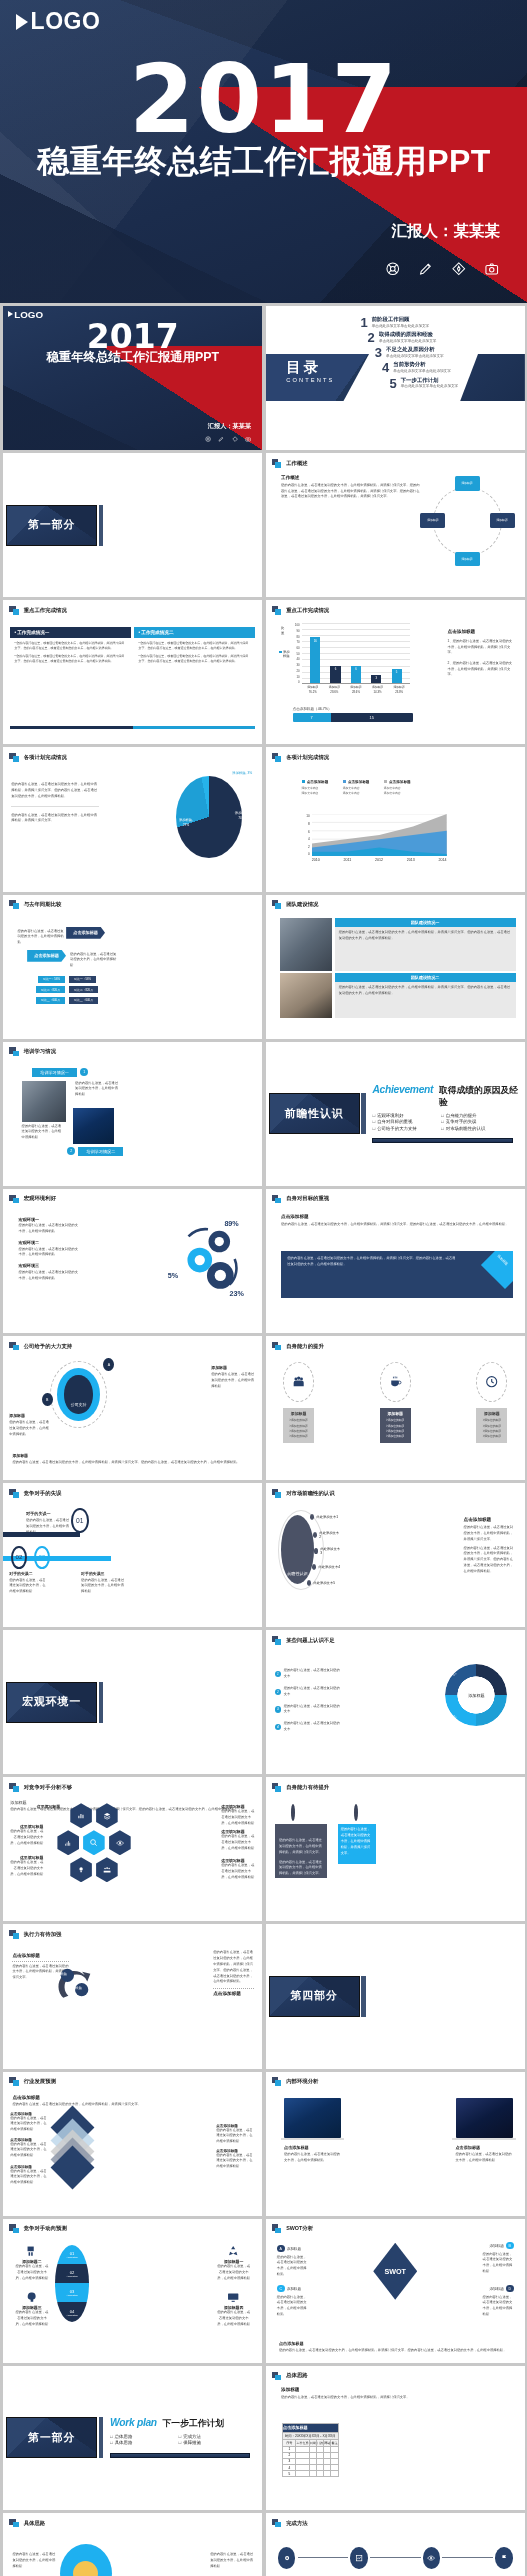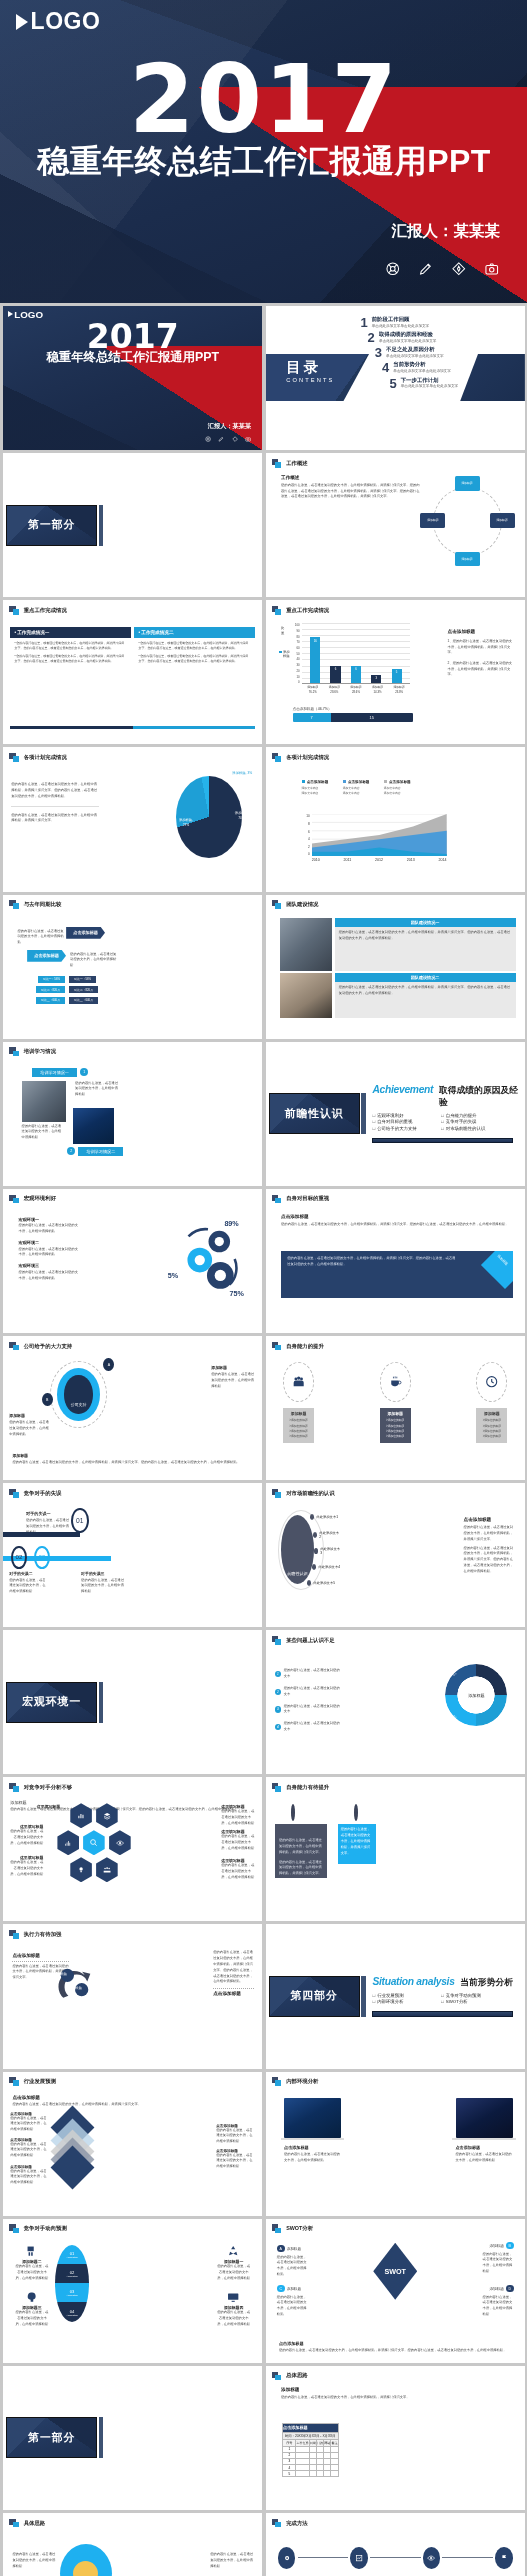--- a/index.html
+++ b/index.html
@@ -614,21 +614,21 @@
       <div style="font-size:4.1px;color:#222;font-weight:bold">宏观环境一</div>
       <p class="body-p" style="margin:1.5px 0 5.2px">您的内容打在这里，或者通过复制您的文本后，在此框中选择粘贴</p>
       <div style="font-size:4.1px;color:#222;font-weight:bold">宏观环境二</div>
       <p class="body-p" style="margin:1.5px 0 5.2px">您的内容打在这里，或者通过复制您的文本后，在此框中选择粘贴</p>
       <div style="font-size:4.1px;color:#222;font-weight:bold">宏观环境三</div>
       <p class="body-p" style="margin:1.5px 0">您的内容打在这里，或者通过复制您的文本后，在此框中选择粘贴</p>
     </div>
     <div style="position:absolute;right:15.5px;top:30px;width:77px;height:77px">
       <div style="position:absolute;right:8.2px;top:0;font-size:7.2px;font-weight:bold;color:#27416b">89%</div>
       <div style="position:absolute;left:-2.1px;bottom:15.5px;font-size:7.2px;font-weight:bold;color:#27416b">5%</div>
-      <div style="position:absolute;right:3.1px;bottom:-2.1px;font-size:7.2px;font-weight:bold;color:#27416b">75%</div>
+      <div style="position:absolute;right:3.1px;bottom:-2.1px;font-size:7.2px;font-weight:bold;color:#27416b">23%</div>
       <svg viewBox="0 0 150 150" style="position:absolute;inset:0">
         <circle cx="96" cy="44" r="21" fill="#27416b"></circle>
           <circle cx="96" cy="44" r="9" fill="#fff"></circle>
         <circle cx="58" cy="80" r="24" fill="#1eb0f0"></circle>
           <circle cx="58" cy="80" r="10" fill="#fff"></circle>
         <circle cx="98" cy="110" r="26" fill="#27416b"></circle>
           <circle cx="98" cy="110" r="11" fill="#fff"></circle>
         <path d="M36 34a46 46 0 0 1 38-14" stroke="#27416b" stroke-width="5" fill="none"></path>
         <path d="M126 78a46 46 0 0 1-10 50" stroke="#27416b" stroke-width="5" fill="none"></path>
       </svg>
@@ -973,33 +973,20 @@
       <p class="body-p">您的内容打在这里，或者通过复制您的文本后，在此框中选择粘贴，并选择只保留文字。您的内容打在这里，或者通过复制您的文本后，在此框中选择粘贴。</p>
       <div style="border-top:0.5px dotted #aaa;margin:2.6px 0"></div>
       <div style="font-size:4.6px;font-weight:bold;color:#222">点击添加标题</div>
     </div>
   </div>
 
   <div class="slide">
     <div class="divider-slide">
       <div class="dv-box">第四部分</div>
       <div class="dv-bar"></div>
-      <div class="dv-right">
-        <div class="dv-t">
-          <span class="dv-en">Situation analysis</span>
-          <span class="dv-cn">当前形势分析</span>
-        </div>
-        <div class="dv-list">
-          <div>行业发展预测</div>
-          <div>竞争对手动向预测</div>
-          <div>内部环境分析</div>
-          <div>SWOT分析</div>
-        </div>
-        <div class="dv-strip"></div>
-      </div>
     </div>
   </div>
 
   <div class="slide">
     <div class="s-head">
       <span class="mk">
           <b></b>
           <i></i>
         </span>
       <span>行业发展预测</span>
@@ -1159,20 +1146,33 @@
     <div style="position:absolute;left:13.4px;right:13.4px;bottom:9.3px">
       <div style="font-size:4.1px;font-weight:bold;color:#222">点击添加标题</div>
       <p class="body-p" style="margin-top:2.1px">您的内容打在这里，或者通过复制您的文本后，在此框中选择粘贴，并选择只保留文字。您的内容打在这里，或者通过复制您的文本后，在此框中选择粘贴。</p>
     </div>
   </div>
 
   <div class="slide">
     <div class="divider-slide">
       <div class="dv-box">第一部分</div>
       <div class="dv-bar"></div>
+      <div class="dv-right">
+        <div class="dv-t">
+          <span class="dv-en">Work plan</span>
+          <span class="dv-cn">下一步工作计划</span>
+        </div>
+        <div class="dv-list">
+          <div>总体思路</div>
+          <div>完成方法</div>
+          <div>具体思路</div>
+          <div>保障措施</div>
+        </div>
+        <div class="dv-strip"></div>
+      </div>
     </div>
   </div>
 
   <div class="slide">
     <div class="s-head">
       <span class="mk">
           <b></b>
           <i></i>
         </span>
       <span>总体思路</span>

